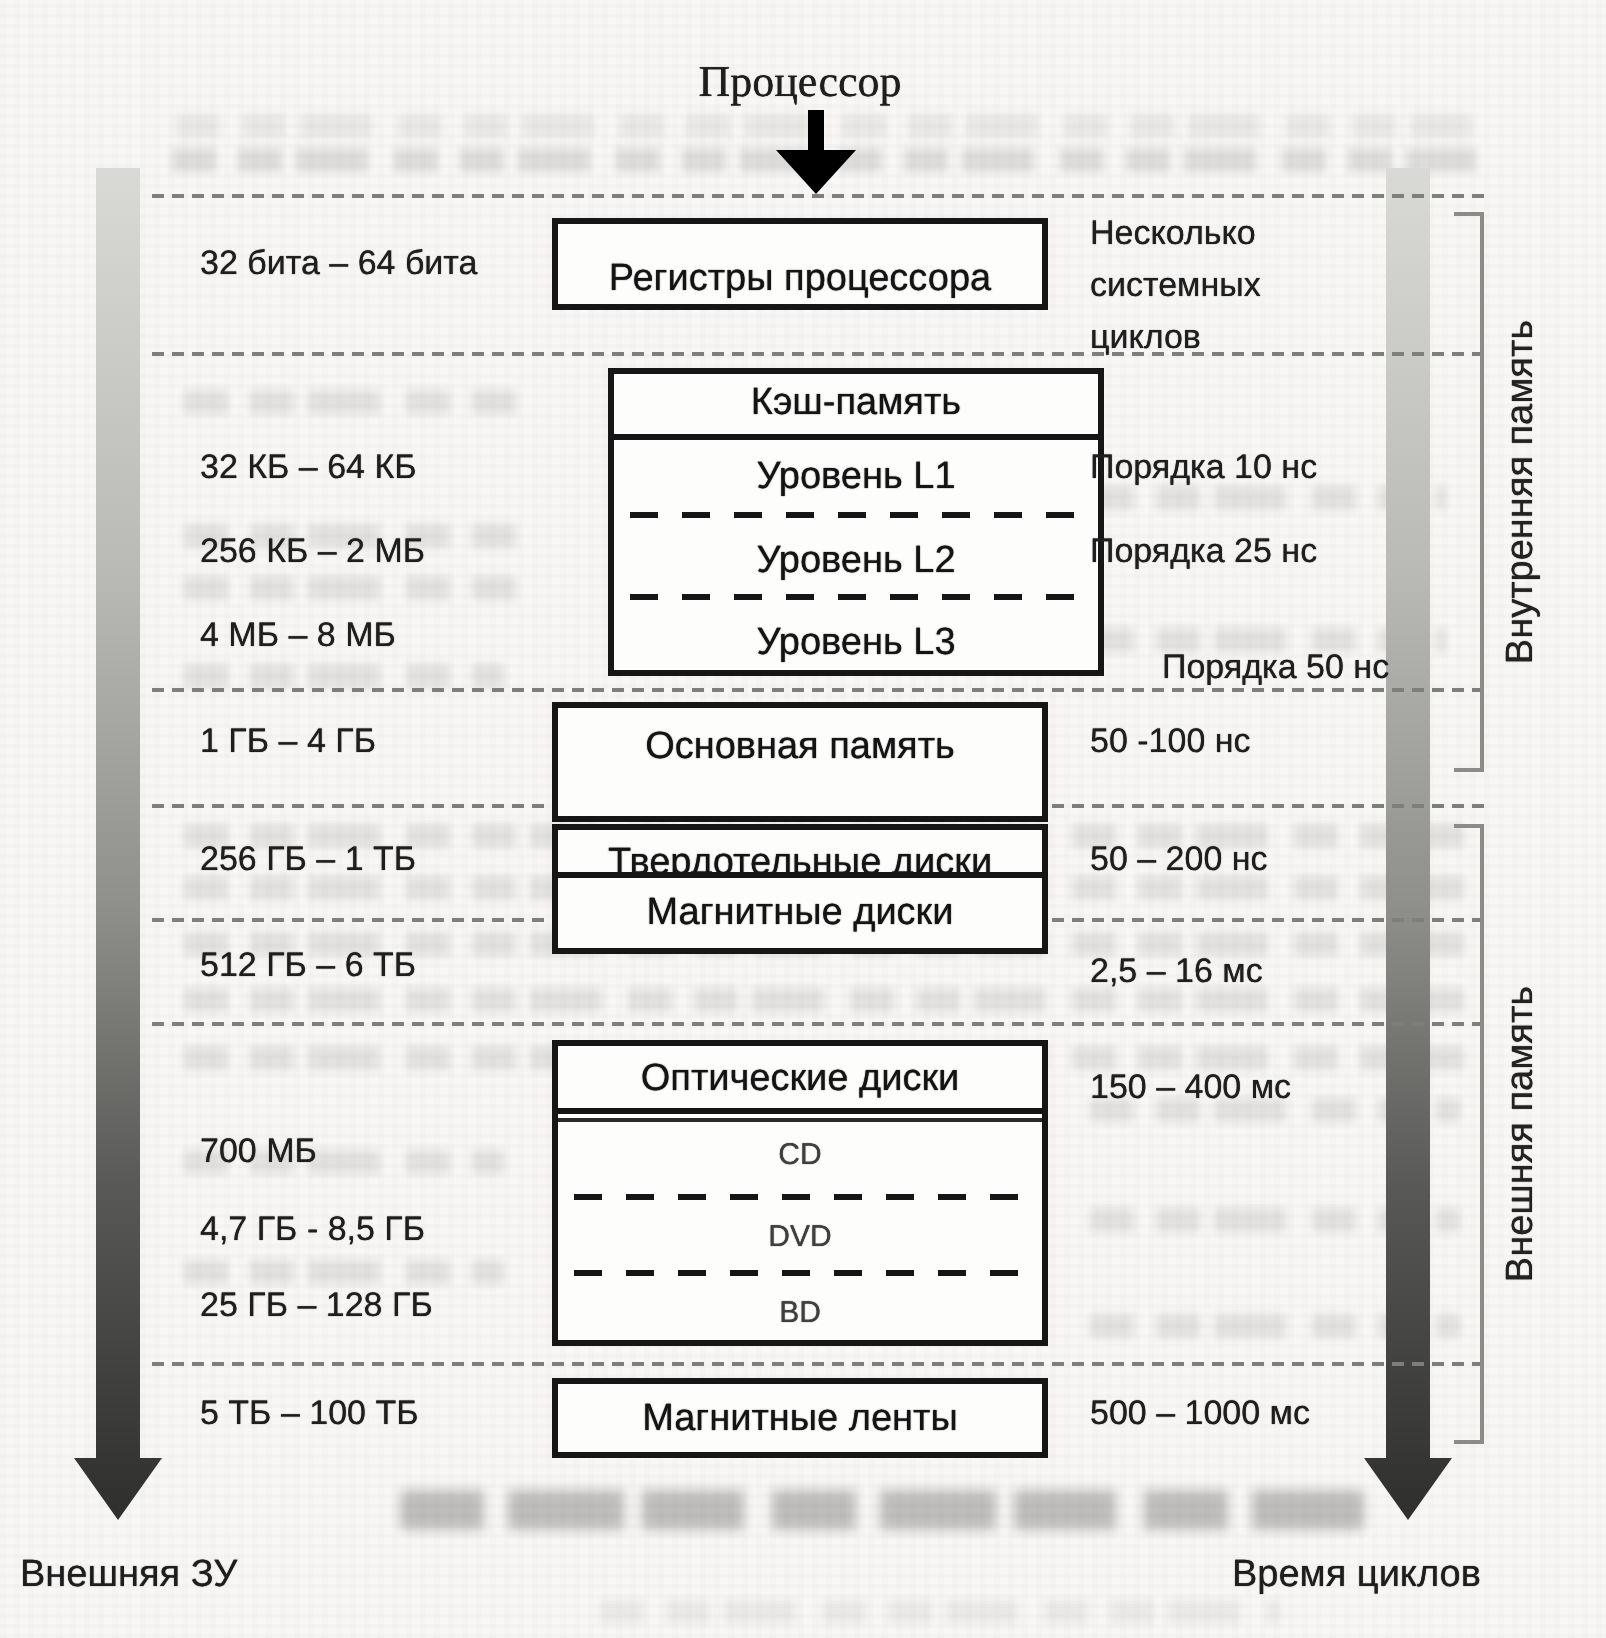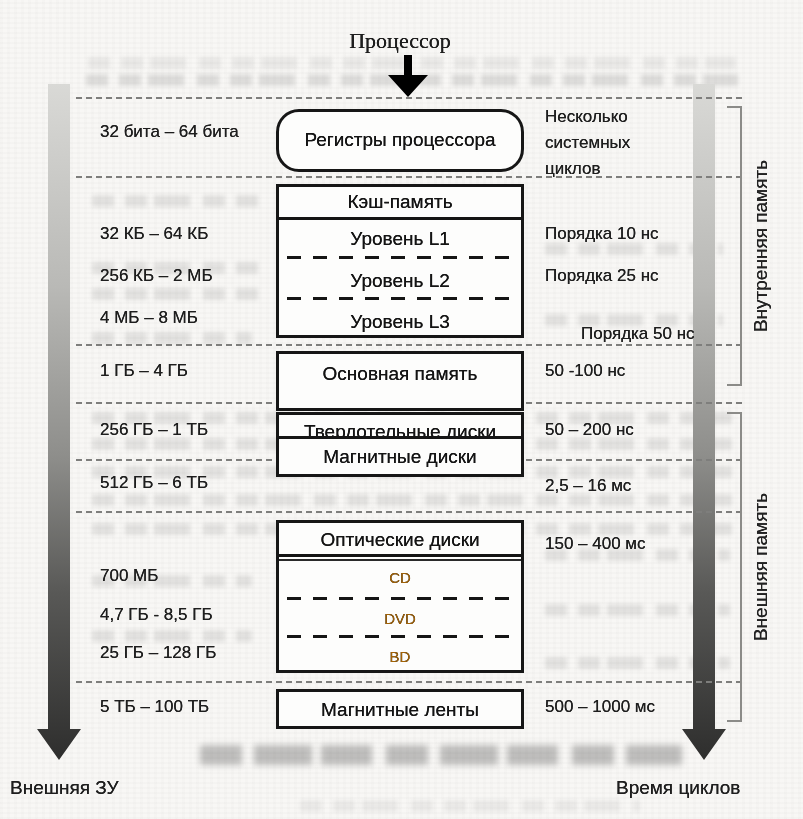--- a/index.html
+++ b/index.html
@@ -43,21 +43,21 @@
     position:absolute; z-index:5; width:40px; height:42px; background:#000;
     clip-path:polygon(16px 0, 24px 0, 24px 20px, 40px 20px, 20px 42px, 0 20px, 16px 20px);
   }
   .sep { position:absolute; z-index:3; left:76px; width:666px; height:0;
          border-top:2px dashed #7e7e7c; }
   .box { position:absolute; z-index:4; left:276px; width:248px;
          background:#fdfdfc; border:3px solid #161616; }
   .box-title, .box-row { position:absolute; left:0; right:0; text-align:center;
          font-size:19px; color:#141414; text-shadow:0 0 .6px #141414; }
   .box-row-sm { position:absolute; left:0; right:0; text-align:center;
-         font-size:15px; color:#a16207; text-shadow:0 0 .5px #161616; }
+         font-size:15px; color:#404040; text-shadow:0 0 .5px #161616; }
   .dash-in { position:absolute; left:8px; right:8px; height:3px;
          background:repeating-linear-gradient(90deg,#151515 0 14px, transparent 14px 26px); }
   .solid-in { position:absolute; left:0; right:0; height:3px; background:#141414; }
   .double-in { position:absolute; left:0; right:0; height:7px;
          border-top:3px solid #141414; border-bottom:2px solid #2a2a2a; }
   .bracket { position:absolute; z-index:4; width:15px;
          border-top:2px solid #8b8b88; border-right:2px solid #8b8b88;
          border-bottom:2px solid #8b8b88; }
   .vlabel { position:absolute; z-index:5; width:220px; height:26px; text-align:center;
          font-size:19px; color:#222; text-shadow:0 0 .5px #222;
@@ -98,29 +98,29 @@
 
   <div class="sep" style="top:97px;"></div>
   <div class="sep" style="top:176px;"></div>
   <div class="sep" style="top:344px;"></div>
   <div class="sep" style="top:402px;"></div>
   <div class="sep" style="top:459px;"></div>
   <div class="sep" style="top:511px;"></div>
   <div class="sep" style="top:681px;"></div>
 
   <div class="txt" style="left:100px; top:122px;">32 бита – 64 бита</div>
-  <div class="box" style="top:109px; height:63px;border-radius:23px;">
+  <div class="box" style="top:109px; height:46px;">
     <div class="box-title" style="top:17px;">Регистры процессора</div>
   </div>
   <div class="txt" style="left:545px; top:104px; width:122px; white-space:normal; line-height:26px;">Несколько системных циклов</div>
 
   <div class="txt" style="left:100px; top:224px;">32 КБ – 64 КБ</div>
   <div class="txt" style="left:100px; top:266px;">256 КБ – 2 МБ</div>
   <div class="txt" style="left:100px; top:308px;">4 МБ – 8 МБ</div>
-  <div class="box" style="top:184px; height:154px;">
+  <div class="box" style="top:184px; height:154px;margin-left:28px;">
     <div class="box-title" style="top:4px;">Кэш-память</div>
     <div class="solid-in" style="top:30px;"></div>
     <div class="box-row" style="top:41px;">Уровень L1</div>
     <div class="dash-in" style="top:69px;"></div>
     <div class="box-row" style="top:83px;">Уровень L2</div>
     <div class="dash-in" style="top:110px;"></div>
     <div class="box-row" style="top:124px;">Уровень L3</div>
   </div>
   <div class="txt" style="left:545px; top:224px;">Порядка 10 нс</div>
   <div class="txt" style="left:545px; top:266px;">Порядка 25 нс</div>

